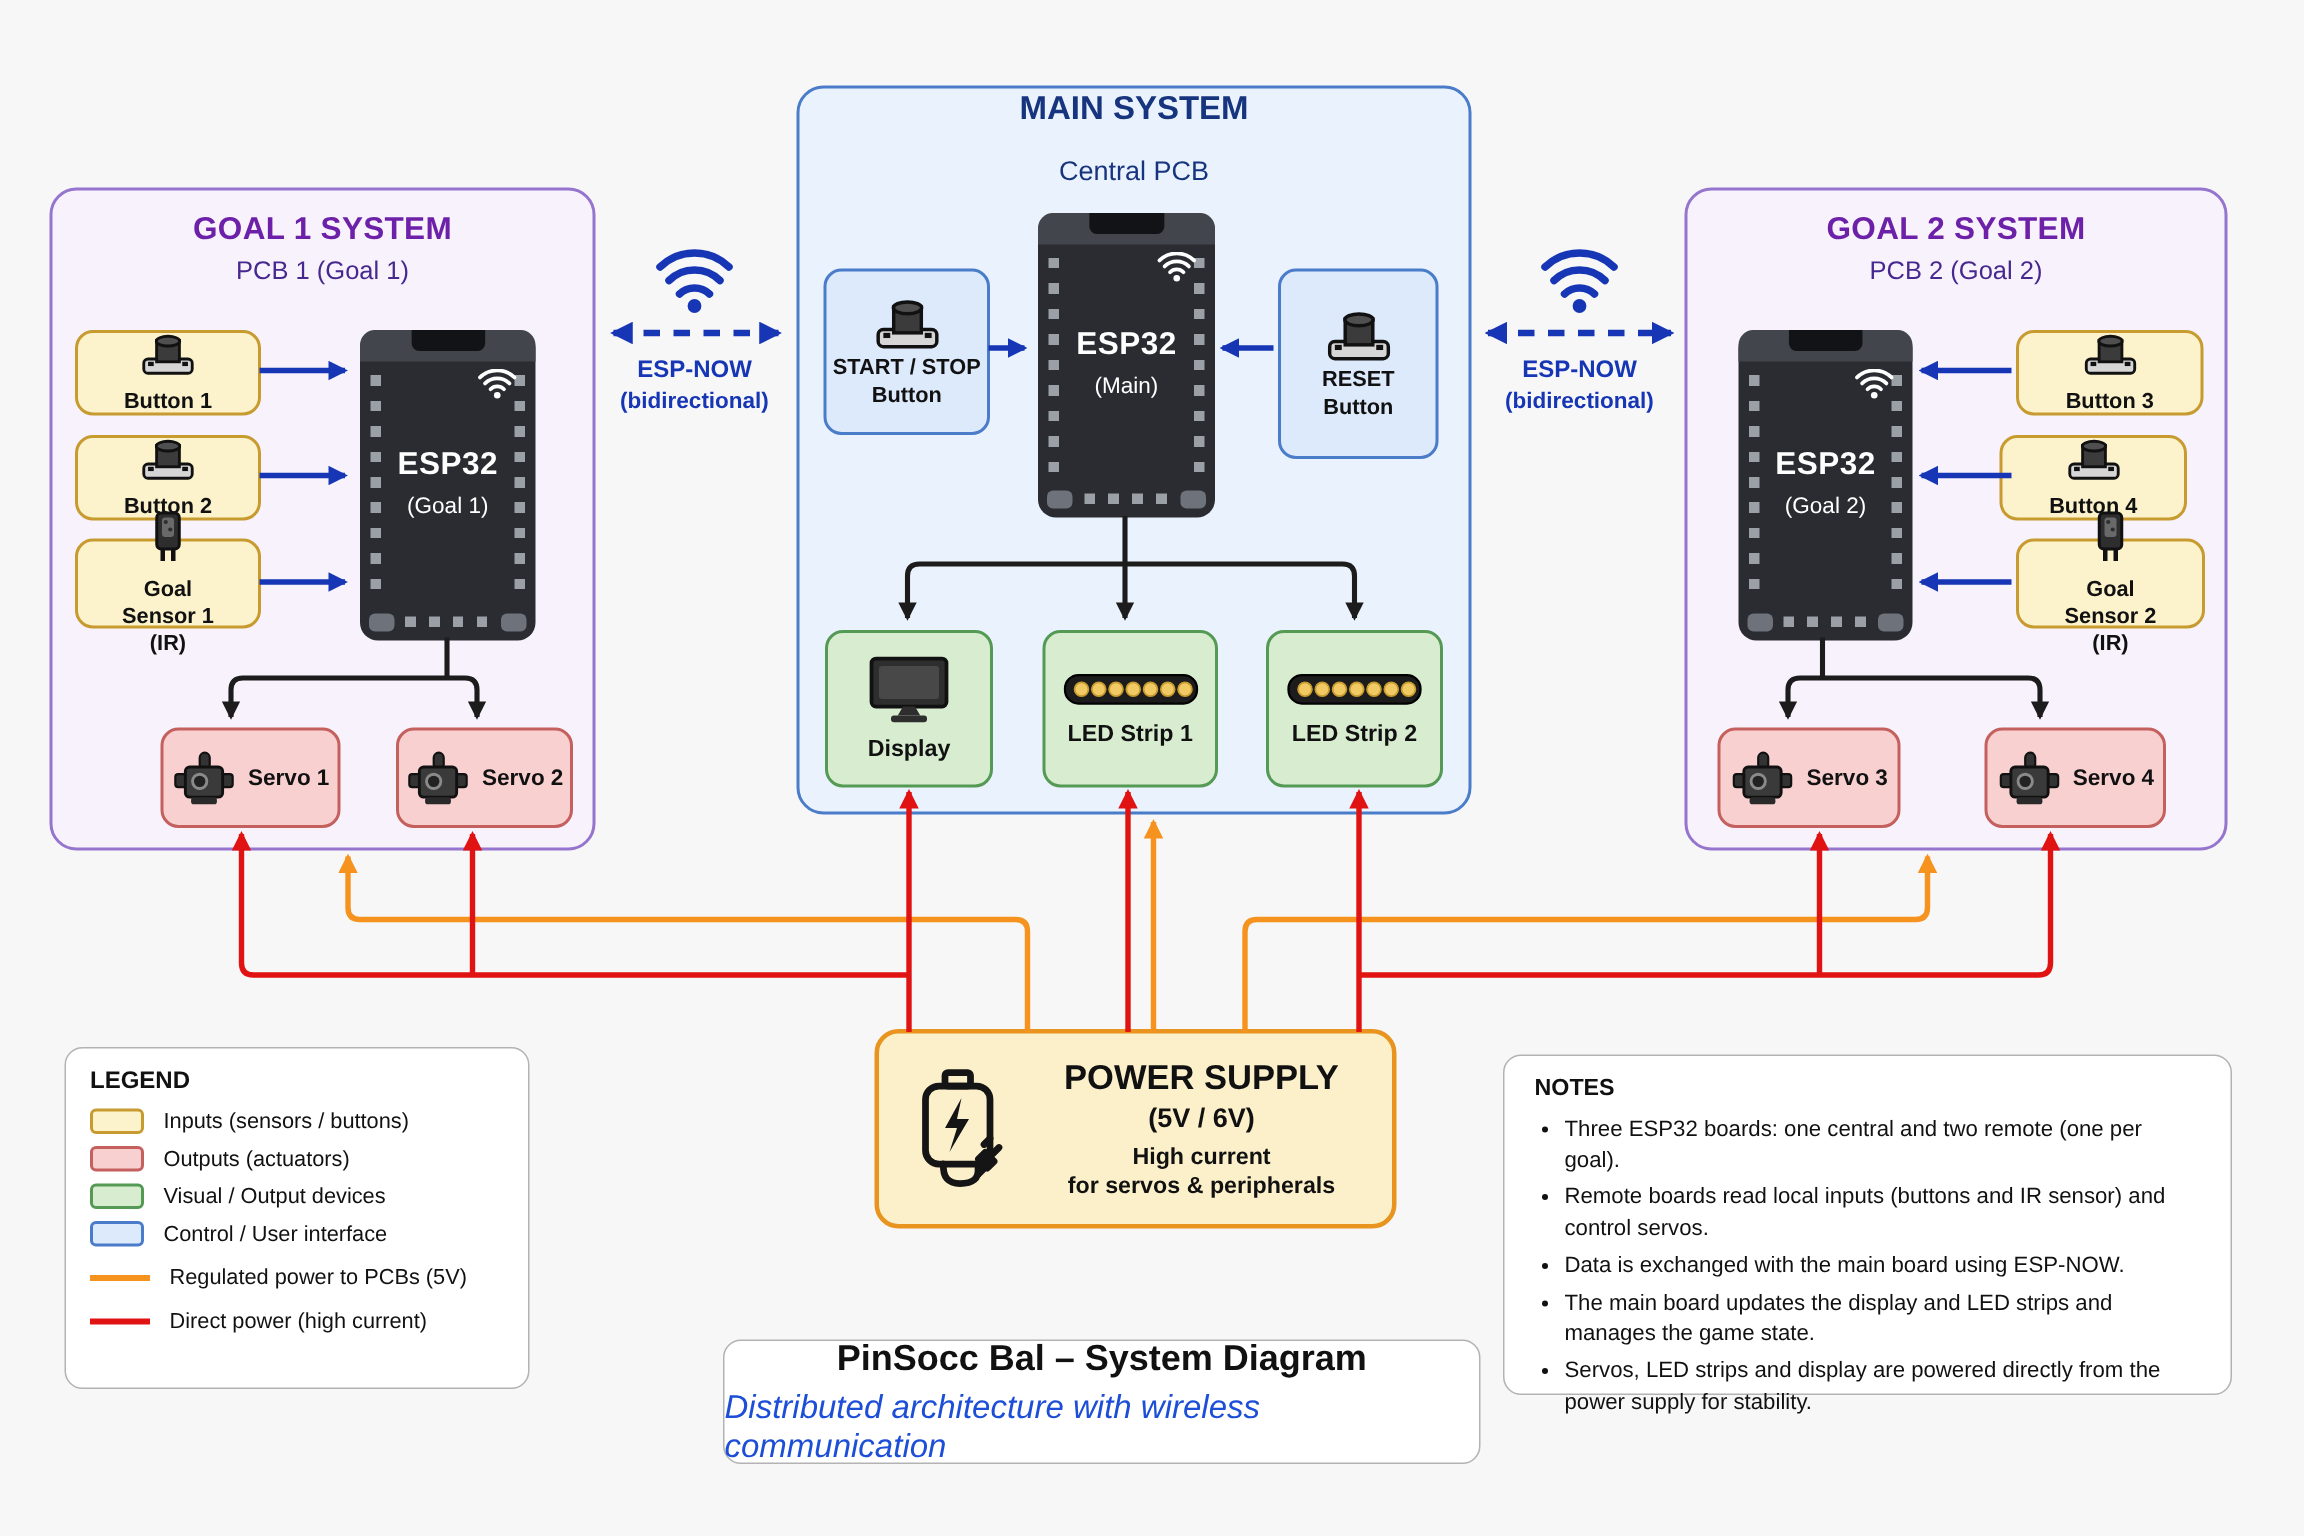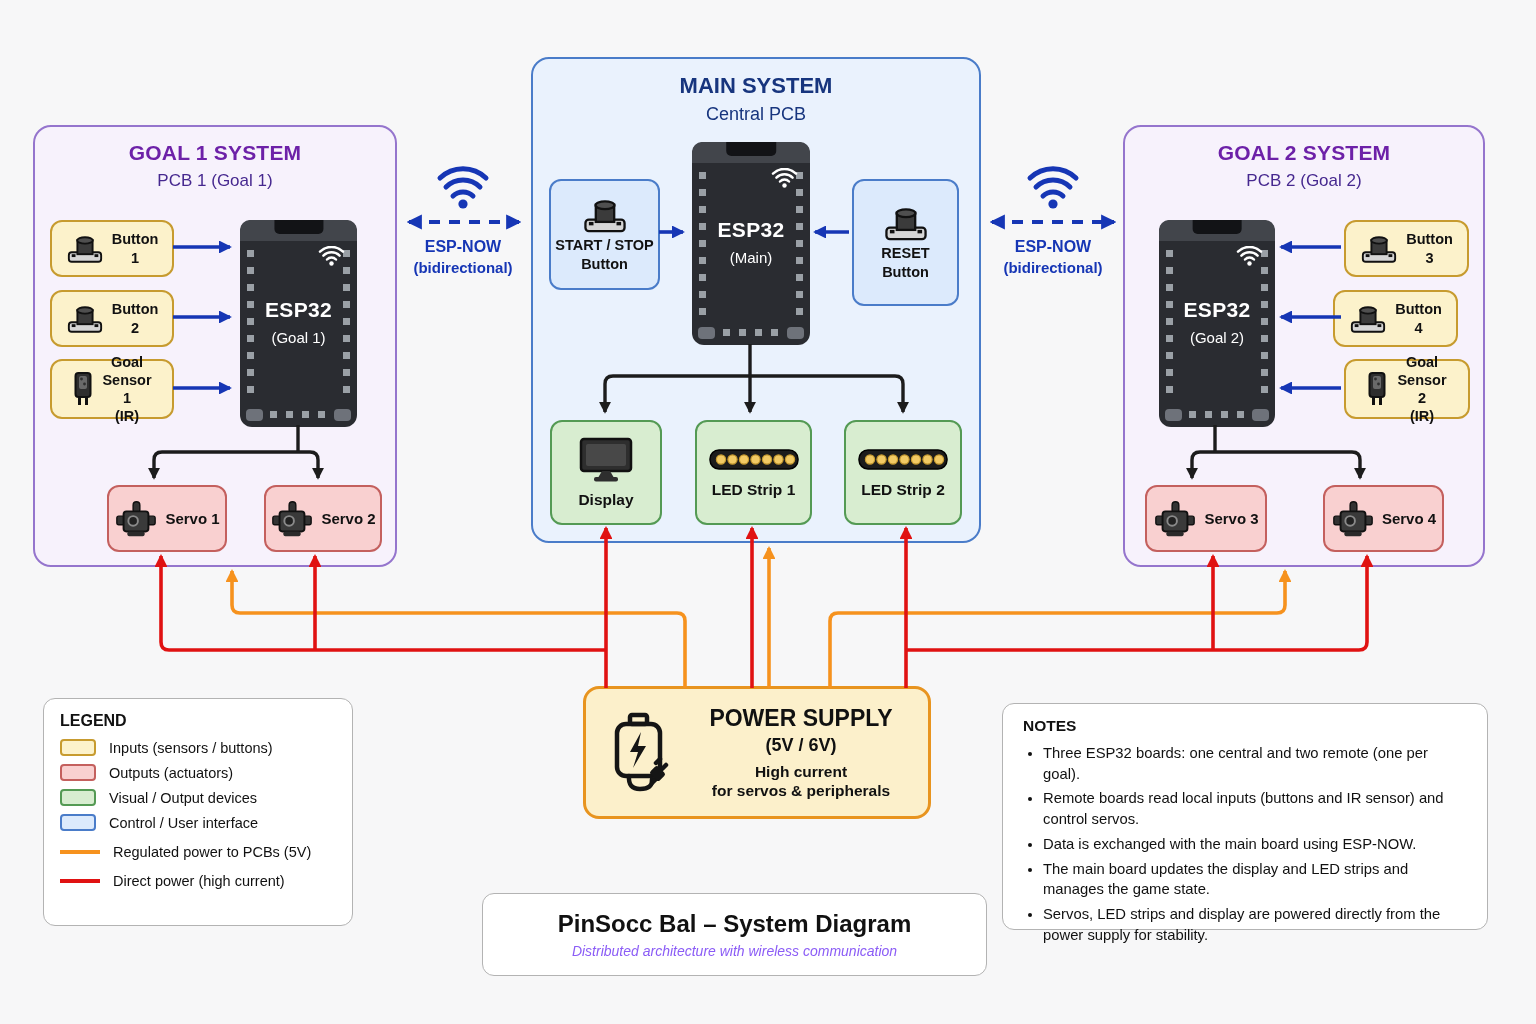--- a/index.html
+++ b/index.html
@@ -10,26 +10,26 @@
   }
   #canvas{position:relative;width:1536px;height:1024px;background:var(--page-bg,#f7f7f8);overflow:hidden;}
 
   
   .panel{position:absolute;border-radius:18px;box-sizing:border-box;}
   .goal-panel{background:var(--goal-panel-bg);border:2.5px solid var(--goal-panel-border);}
   .main-panel{background:var(--main-panel-bg);border:2.5px solid var(--main-panel-border);}
   .panel-title{position:absolute;left:0;right:0;text-align:center;font-weight:700;}
   .goal-panel .panel-title{top:14px;font-size:21px;color:var(--goal-title);letter-spacing:.2px;}
   .goal-panel .panel-sub{position:absolute;left:0;right:0;top:44px;text-align:center;font-size:17px;color:var(--goal-subtitle);}
-  .main-panel .panel-title{top:14px;font-size:22px;color:var(--main-title);}
+  .main-panel .panel-title{top:0;font-size:22px;color:var(--main-title);}
   .main-panel .panel-sub{position:absolute;left:0;right:0;top:45px;text-align:center;font-size:18px;color:var(--main-title);}
 
   
   .node{position:absolute;box-sizing:border-box;border-radius:12px;display:flex;align-items:center;justify-content:center;}
-  .input-box{background:var(--input-fill);border:2px solid var(--input-border);gap:8px;padding:0 20px;}
+  .input-box{background:var(--input-fill);border:2px solid var(--input-border);gap:8px;padding:0 20px;flex-direction:column;}
   .input-box .lbl{font-size:14.5px;font-weight:600;line-height:1.25;text-align:center;}
   .control-box{background:var(--control-fill);border:2px solid var(--control-border);flex-direction:column;gap:2px;padding:6px 4px;}
   .control-box .lbl{font-size:14.5px;font-weight:600;text-align:center;line-height:1.3;}
   .visual-box{background:var(--visual-fill);border:2px solid var(--visual-border);flex-direction:column;gap:8px;padding:8px 4px;}
   .visual-box .lbl{font-size:15.5px;font-weight:600;}
   .servo-box{background:var(--servo-fill);border:2px solid var(--servo-border);gap:7px;}
   .servo-box .lbl{font-size:15px;font-weight:600;}
   .icn{display:inline-flex;align-items:center;justify-content:center;line-height:0;}
 
   
@@ -81,21 +81,21 @@
   .ln-red{border-top:4px solid var(--power-direct-red);}
   .legend-row.spaced{margin-top:13px;}
 
   .notes{padding:13px 20px;}
   .notes-title{font-size:15.5px;font-weight:700;}
   .notes ul{margin:8px 0 0 0;padding-left:20px;}
   .notes li{font-size:14.8px;line-height:1.4;margin-top:4px;}
 
   .footer-card{display:flex;flex-direction:column;align-items:center;justify-content:center;gap:5px;}
   .footer-title{font-size:24px;font-weight:700;}
-  .footer-sub{font-size:14px;font-style:italic;color:#8b5cf6;}
+  .footer-sub{font-size:22px;font-style:italic;color:#1d4ed8;}
 
   
   #wires{position:absolute;inset:0;z-index:6;pointer-events:none;}
   .panel,.ps-box,.card{z-index:1;}
 </style>
 </head>
 <body>
 
 <div id="canvas">
 

